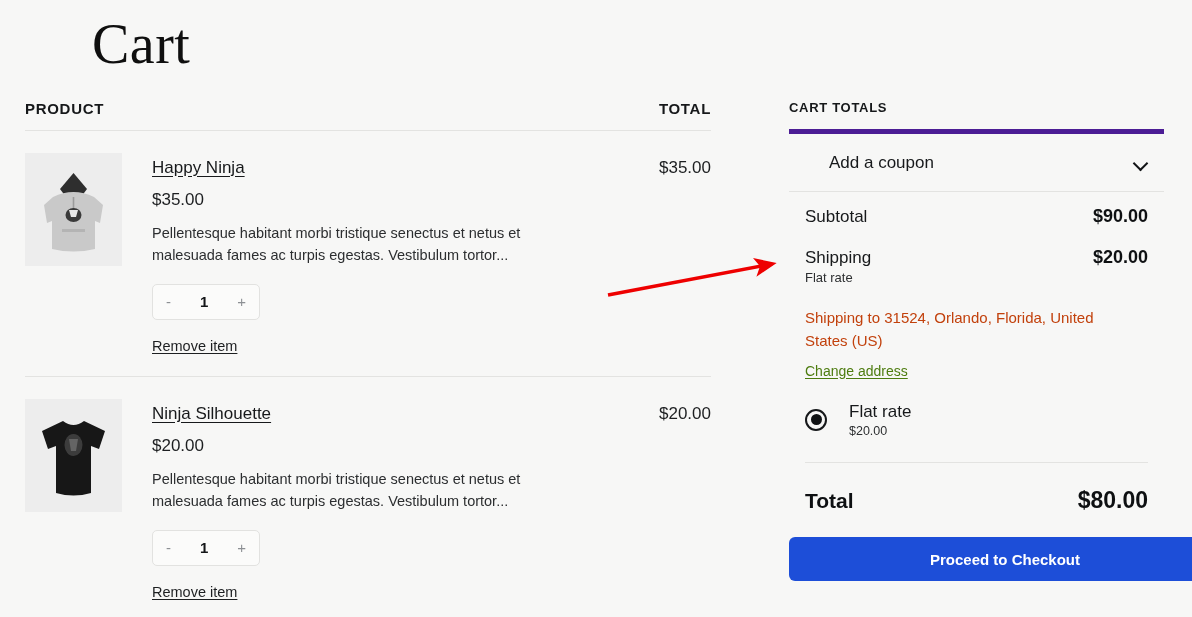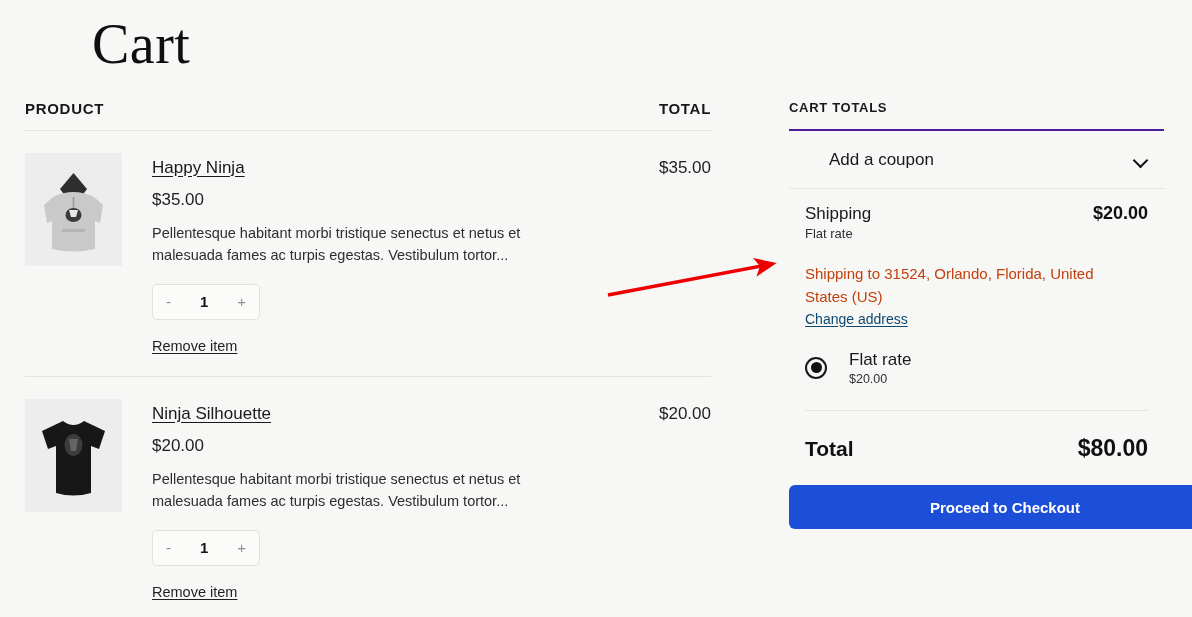--- a/index.html
+++ b/index.html
@@ -132,21 +132,21 @@
     left: 789px;
     top: 100px;
     width: 375px;
   }
   .totals-head {
     font-size: 13px;
     font-weight: 700;
     letter-spacing: 0.7px;
     color: #16181a;
     padding-bottom: 14px;
-    border-bottom: 2px solid #4c1d95;
+    border-bottom: 5px solid #4c1d95;
   }
 
   .coupon {
     height: 58px;
     display: flex;
     align-items: center;
     justify-content: space-between;
     padding: 0 16px;
     border-bottom: 1px solid #e3e3e1;
     cursor: pointer;
@@ -186,23 +186,23 @@
   }
 
   .ship-addr {
     font-size: 15px;
     line-height: 1.52;
     color: #c2410c;
     max-width: 320px;
   }
   .change-addr {
     display: inline-block;
-    margin-top: 2px;
+    margin-top: 10px;
     font-size: 14px;
-    color: #0c4a6e;
+    color: #4d7c0f;
     text-decoration: underline;
     text-underline-offset: 2px;
     cursor: pointer;
   }
 
   .rate-option {
     display: flex;
     align-items: center;
     margin-top: 22px;
     padding-bottom: 24px;
@@ -323,20 +323,24 @@
 
     <div class="totals-head">CART TOTALS</div>
 
     <div class="coupon">
       <span class="coupon-label">Add a coupon</span>
       <span class="chev"></span>
     </div>
 
     <div class="totals-body">
 
+      <div class="tot-row">
+        <span class="tot-label">Subtotal</span>
+        <span class="tot-value">$90.00</span>
+      </div>
 
 
       <div class="tot-row ship-row">
         <span class="tot-label">Shipping</span>
         <span class="tot-value">$20.00</span>
       </div>
       <div class="ship-sub">Flat rate</div>
 
       <div class="ship-addr">Shipping to 31524, Orlando, Florida, United States (US)</div>
       <a class="change-addr">Change address</a>

